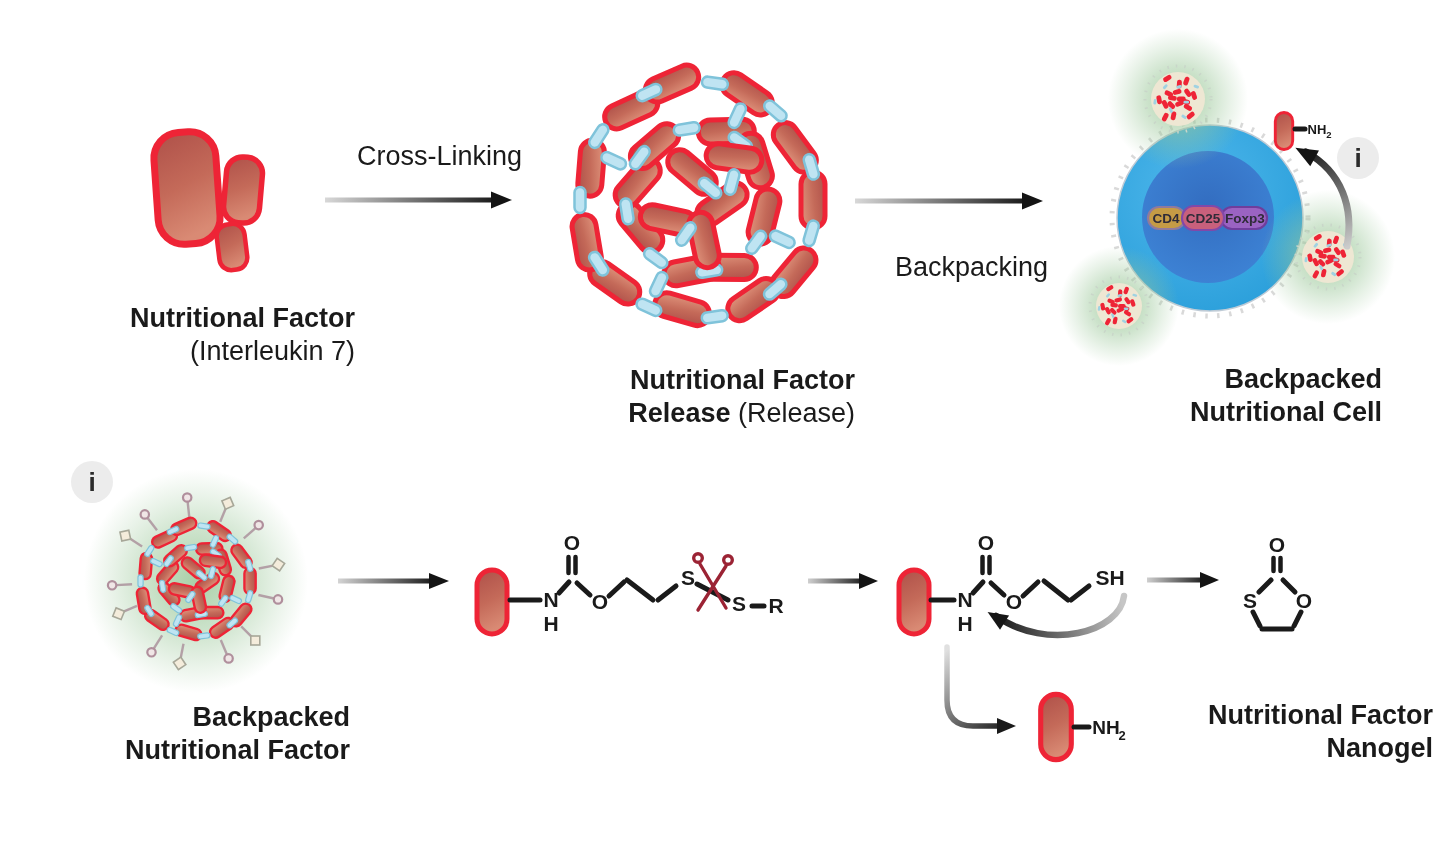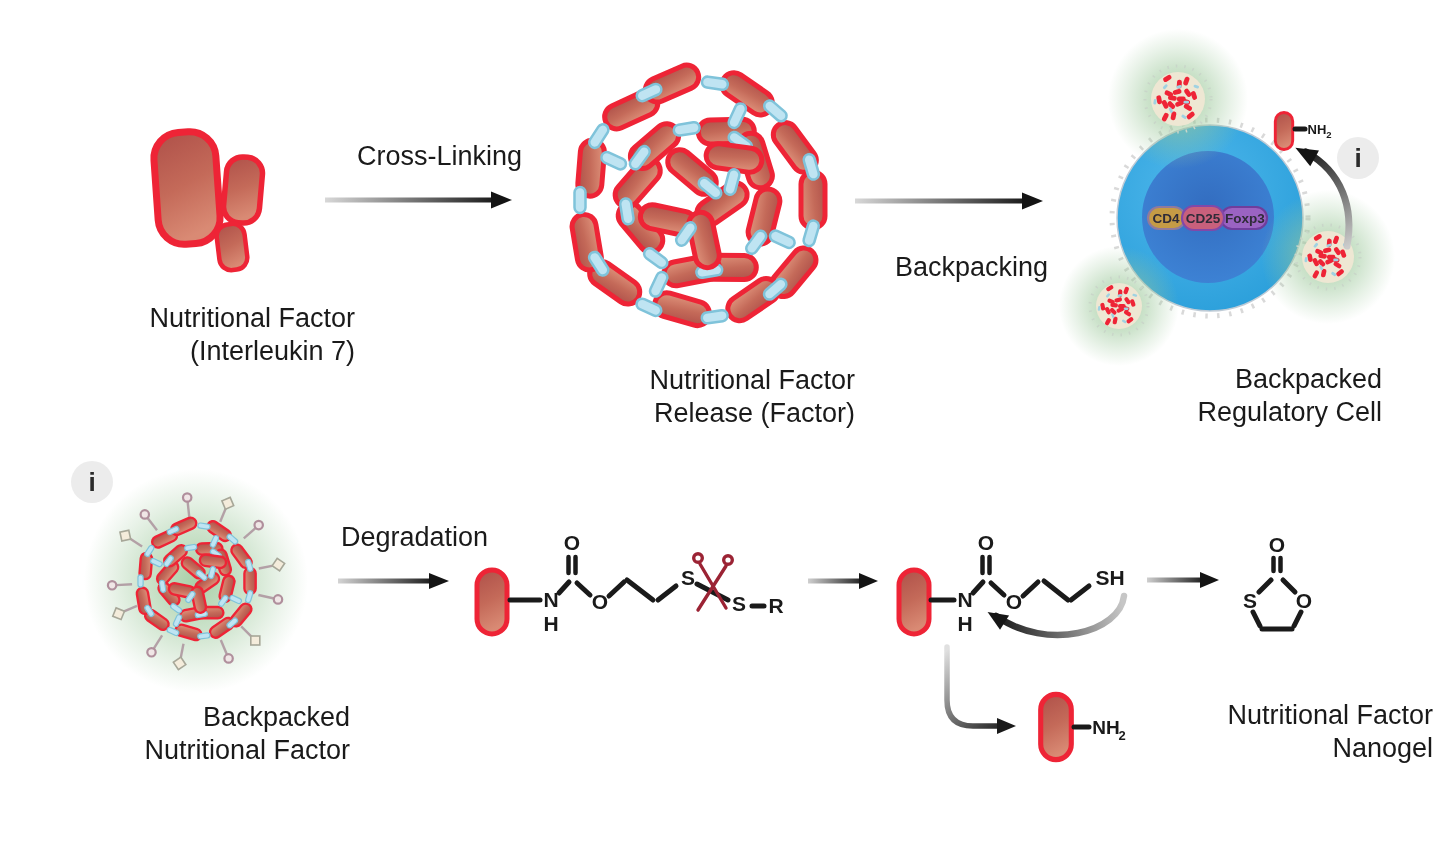--- a/index.html
+++ b/index.html
@@ -1,20 +1,20 @@
 <!DOCTYPE html>
 <html style="--accent-red: #ee2436; --blob-fill-dark: #b2544b; --blob-fill-light: #d98a74; --link-blue: #bfe4f2; --link-blue-border: #7fc3da; --cell-outer-blue: #31a7e3; --cell-inner-blue: #3670c6; --badge-cd4: #c59b45; --badge-cd25: #c8607c; --badge-foxp3: #9a63c2; --glow-green: #9ac798; --arrow-dark: #141414; --text-color: #1a1a1a; --scissors-red: #9b2334; --info-bg: #ececec;"><head>
 <meta charset="utf-8">
 <style>
   html,body{margin:0;padding:0;background:#ffffff;}
   .canvas{position:relative;width:1440px;height:861px;background:#fff;overflow:hidden;
           font-family:"Liberation Sans",sans-serif;color:var(--text-color,#1a1a1a);}
   svg{position:absolute;left:0;top:0;}
   .lbl{position:absolute;text-align:right;font-size:27px;line-height:33px;color:#1a1a1a;}
-  .lbl b{font-weight:400;}
+  .lbl b{font-weight:700;}
   .process{font-weight:400;}
   .info{position:absolute;width:42px;height:42px;border-radius:50%;background:var(--info-bg,#ececec);
         display:flex;align-items:center;justify-content:center;font-weight:700;font-size:26px;color:#2b2b2b;}
   
   .bond{stroke:#1a1a1a;stroke-width:5;stroke-linecap:round;fill:none;}
   .bond-thin{stroke:#1a1a1a;stroke-width:4.5;stroke-linecap:round;fill:none;}
   .atom{font:700 21px "Liberation Sans",sans-serif;fill:#1a1a1a;text-anchor:middle;}
   .atom-s{font:700 19px "Liberation Sans",sans-serif;fill:#1a1a1a;text-anchor:middle;}
   .sub{font:700 13px "Liberation Sans",sans-serif;fill:#1a1a1a;text-anchor:middle;}
   .atom-xs{font:700 13px "Liberation Sans",sans-serif;fill:#1a1a1a;text-anchor:middle;}
@@ -368,43 +368,42 @@
 <div class="lbl" style="left:75px;top:302px;width:280px;">
   <b>Nutritional Factor</b><br>
   <span>(Interleukin 7)</span>
 </div>
 
 <div class="lbl process" style="left:312px;top:140px;width:210px;">Cross-Linking</div>
 
 <div class="lbl" style="left:545px;top:364px;width:310px;">
   <b>Nutritional Factor</b><br>
   <b>Release</b>
-  <span>(Factor)</span>
+  <span>(Release)</span>
 </div>
 
 <div class="lbl process" style="left:843px;top:223px;width:205px;margin-top:28px;">Backpacking</div>
 
 <div class="lbl" style="left:1062px;top:363px;width:320px;">
   <b>Backpacked</b><br>
-  <b>Regulatory Cell</b>
+  <b>Nutritional Cell</b>
 </div>
 
 <div class="info" style="left:1337px;top:137px;">
   <span>i</span>
 </div>
 
 <div class="info" style="left:71px;top:461px;">
   <span>i</span>
 </div>
 
 <div class="lbl" style="left:40px;top:701px;width:310px;">
   <b>Backpacked</b><br>
   <b>Nutritional Factor</b>
 </div>
 
-<div class="lbl process" style="left:293px;top:521px;width:195px;">Degradation</div>
 
 <div class="lbl" style="left:1148px;top:699px;width:285px;">
   <b>Nutritional Factor</b><br>
   <b>Nanogel</b>
 </div>
 
 </div>
 
 </body></html>

